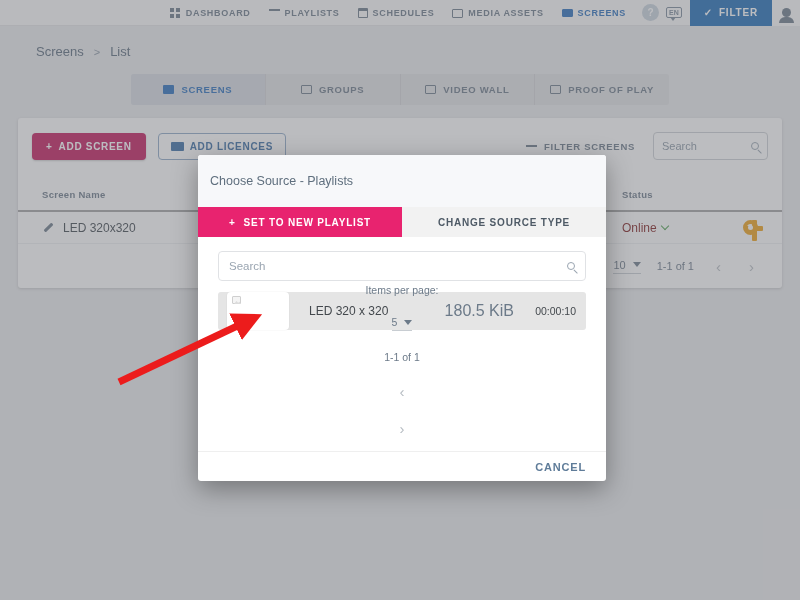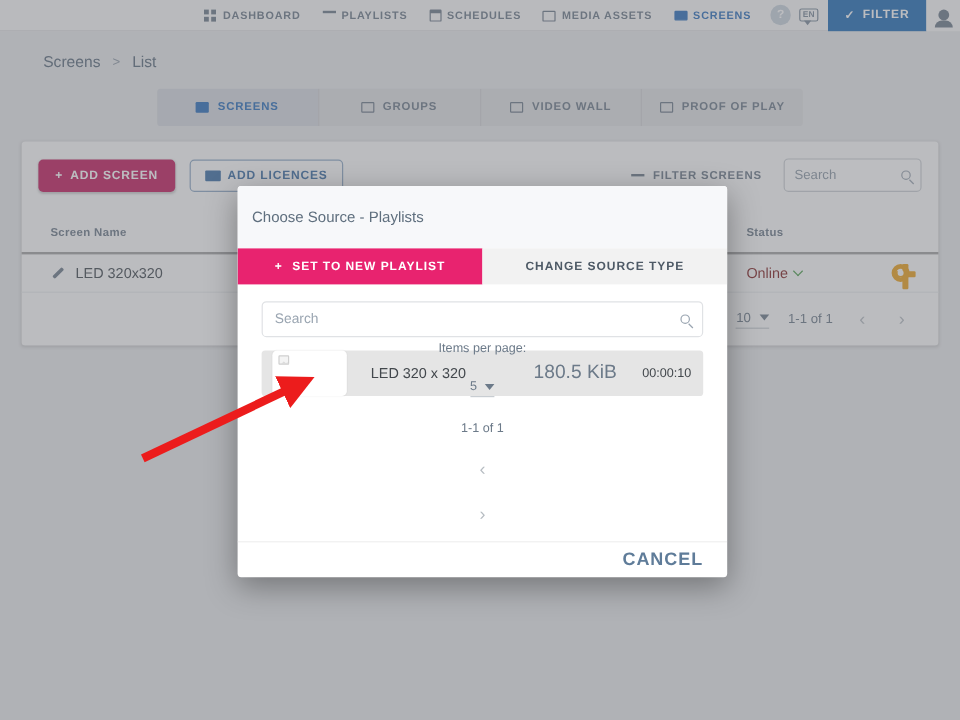--- a/index.html
+++ b/index.html
@@ -244,21 +244,21 @@
   .m-pager {
     position:absolute; left:0; right:0; bottom:14px;
     display:flex; align-items:center; justify-content:center; gap:20px;
     font-size:10.5px; color:#6c7a89;flex-direction:column;
   }
   .modal-foot {
     height:30px; border-top:1px solid #efefef; display:flex;
     align-items:center; justify-content:flex-end; padding-right:20px;
   }
   .cancel-btn {
-    font-size:15px; font-weight:bold; letter-spacing:.8px; color:#5f7c99;
+    font-size:11px; font-weight:bold; letter-spacing:.8px; color:#5f7c99;
     background:none; border:none; cursor:pointer;
   }
 
   
   .anno { position:absolute; inset:0; z-index:80; pointer-events:none; }
 </style>
 </head>
 <body>
 
 <div id="page-root">

